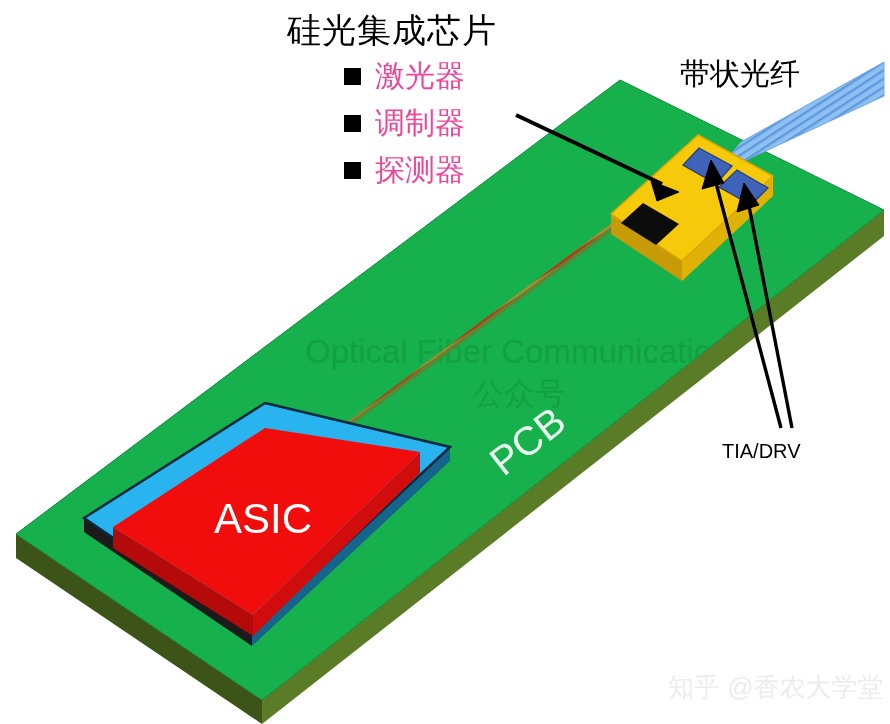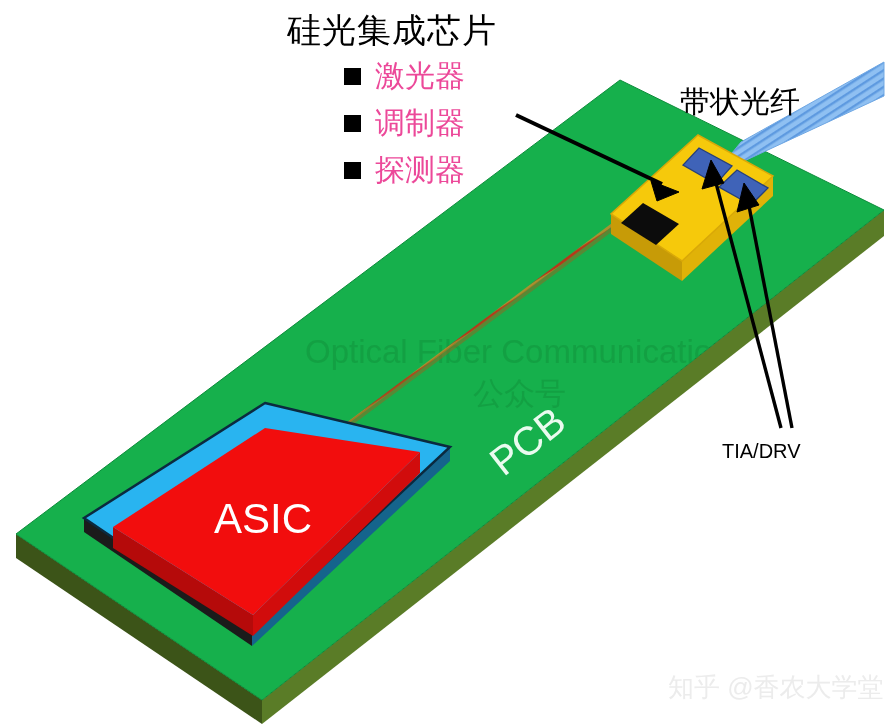--- a/index.html
+++ b/index.html
@@ -9,21 +9,21 @@
   }
   #art{position:absolute;left:0;top:0;width:890px;height:724px;}
   .lbl{position:absolute;color:#000;white-space:nowrap;}
   #title-text{left:287px;top:8px;font-size:34px;letter-spacing:1px;}
   .bullet-row{position:absolute;display:flex;align-items:center;gap:14px;}
   .bullet-sq{width:17px;height:17px;background:#000;display:inline-block;}
   .bullet-txt{font-size:30px;color:#ec4899;line-height:1;}
   #b1{left:344px;top:61px;}
   #b2{left:344px;top:108px;}
   #b3{left:344px;top:155px;}
-  #ribbon-label{left:680px;top:54px;font-size:30px;margin-top:28px;}
+  #ribbon-label{left:680px;top:54px;font-size:30px;}
   #tiadrv-label{left:722px;top:440px;font-size:20px;}
   #wm-brand{
     position:absolute;left:668px;top:670px;font-size:26px;
     color:#ececec;white-space:nowrap;
   }
 </style>
 </head>
 <body>
 
 <div id="stage">

